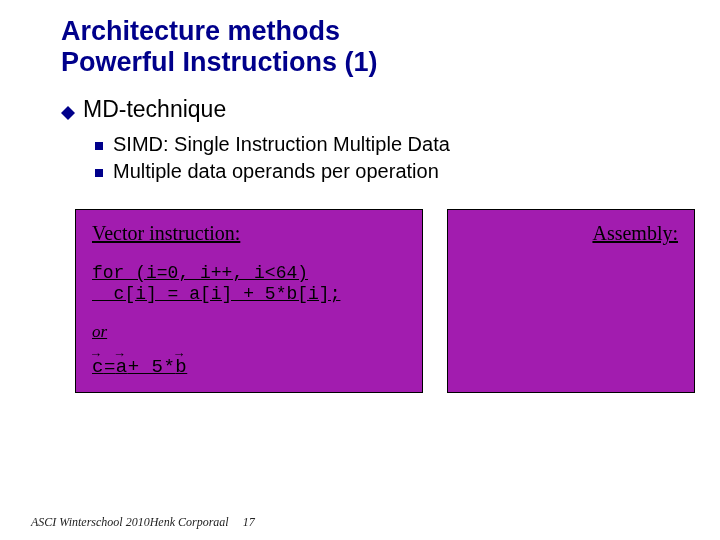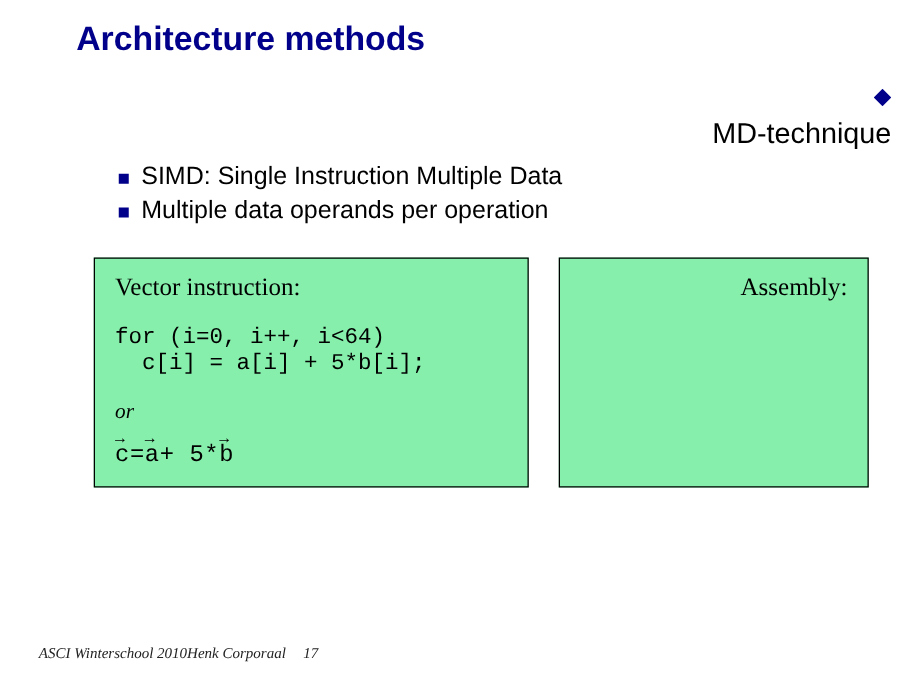--- a/index.html
+++ b/index.html
@@ -1,45 +1,46 @@
 <!DOCTYPE html>
 <html><head>
 <meta charset="utf-8">
 <style>
   * { box-sizing: border-box; margin: 0; padding: 0; }
   html, body { width: 720px; height: 540px; font-family: Arial, Helvetica, sans-serif; background: #fff; color: #000; }
   .slide { position: relative; width: 720px; height: 540px; padding: 16px 30px 22px 38px; margin-left: 23px; }
   .title { color: #00008b; font-weight: bold; font-size: 27px; line-height: 1.15; margin-bottom: 18px; }
-  .bullet-lvl1 { display: flex; align-items: flex-end; gap: 8px; margin-bottom: 10px; flex-direction: column; }
+  .bullet-lvl1 { display: flex; align-items: center; gap: 8px; margin-bottom: 10px; }
   .bullet-lvl1 .diamond { flex: 0 0 auto; margin-top: 6px; }
   .bullet-lvl1 .text { font-size: 23px; }
   .sub-list { padding-left: 34px; margin-bottom: 14px; }
   .bullet-lvl2 { display: flex; align-items: flex-start; gap: 10px; margin-bottom: 4px; }
   .bullet-lvl2 .square { flex: 0 0 auto; width: 8px; height: 8px; background: #00008b; margin-top: 9px; }
   .bullet-lvl2 .text { font-size: 20px; }
   .boxes { display: flex; gap: 24px; margin-top: 26px; padding-left: 14px; }
-  .box { background: #86efac; border: 1px solid #000; padding: 12px 16px 14px 16px; }
+  .box { background: #a21caf; border: 1px solid #000; padding: 12px 16px 14px 16px; text-decoration: underline; }
   .box.left { width: 348px; }
   .box.right { width: 248px; text-align: right; }
   .box-title { font-family: "Times New Roman", Times, serif; font-size: 20px; margin-bottom: 18px; }
   .code { font-family: "Courier New", Courier, monospace; font-size: 18px; line-height: 1.18; white-space: pre; }
   .or { font-family: "Times New Roman", Times, serif; font-style: italic; font-size: 17px; margin: 16px 0 14px 0; }
   .vectexpr { font-family: "Courier New", Courier, monospace; font-size: 19px; display: flex; align-items: flex-start; gap: 0; letter-spacing: 0.5px; }
   .vec { position: relative; display: inline-block; }
   .vec-arrow { position: absolute; top: -9px; left: 0; font-size: 13px; line-height: 1; }
   .footer { position: absolute; bottom: 10px; left: 0; right: 0; display: flex; padding: 0 22px 0 8px; font-family: "Times New Roman", Times, serif; font-style: italic; font-size: 12px; color: #222; }
   .footer .right { display: flex; gap: 14px; align-items: baseline; }
 </style>
 </head>
 <body>
 
 <div class="slide">
 
   <div class="title">
     <span>Architecture methods</span><br>
+    <span>Powerful Instructions (1)</span>
   </div>
 
   <div class="bullet-lvl1">
     <svg class="diamond" width="14" height="14" viewBox="0 0 14 14">
         <polygon points="7,0 14,7 7,14 0,7" fill="#00008b"></polygon>
       </svg>
     <div class="text">MD-technique</div>
   </div>
 
   <div class="sub-list">

